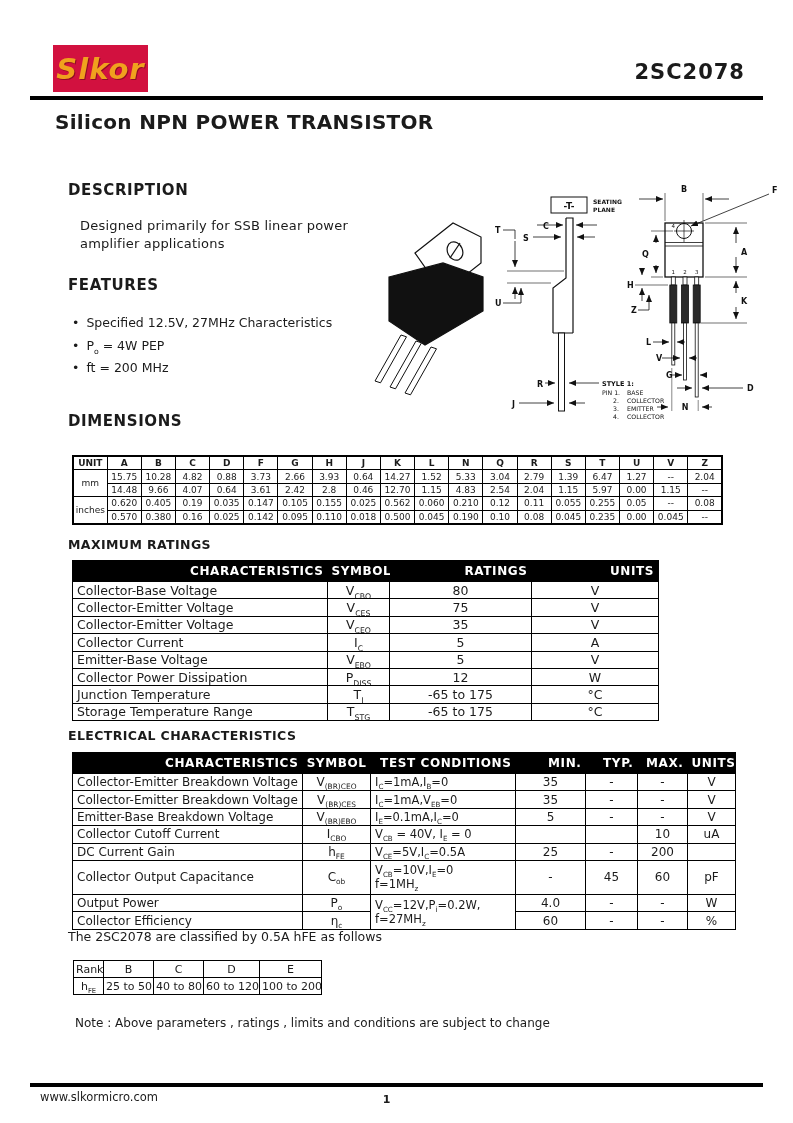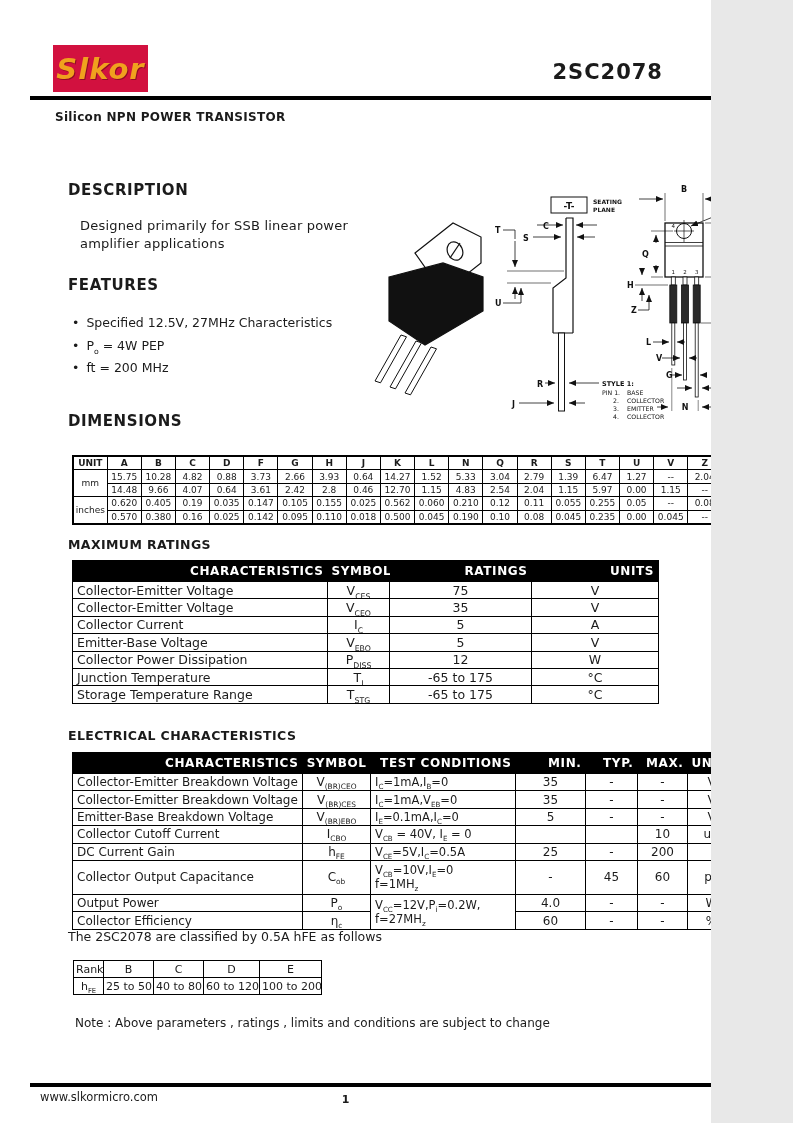--- a/index.html
+++ b/index.html
@@ -1,23 +1,23 @@
 <!DOCTYPE html>
 <html><head>
 <meta charset="utf-8">
 <style>
   html,body{margin:0;padding:0;background:#e8e8e8;}
-  .page{position:relative;width:711px;height:1123px;background:#ffffff;
+  .page{position:relative;width:793px;height:1123px;background:#ffffff;
         font-family:"DejaVu Sans","Liberation Sans",sans-serif;color:#1b1b1b;overflow:hidden;}
   .abs{position:absolute;}
   .logo{left:53px;top:45px;width:95px;height:47px;background:#d2113f;display:flex;align-items:center;justify-content:center;}
   .logo span{font-style:italic;font-weight:bold;font-size:29px;color:#f0a11e;text-shadow:1px 1px 0 #8f0d24;letter-spacing:1px;}
   .partno{right:48px;top:60px;font-size:21px;font-weight:bold;letter-spacing:1px;}
   .rule{left:30px;width:733px;height:4px;background:#000;}
-  .doc-title{left:55px;top:110px;font-size:12px;font-weight:bold;letter-spacing:.3px;}
+  .doc-title{left:55px;top:110px;font-size:20px;font-weight:bold;letter-spacing:.3px;}
   .h1{font-size:15px;font-weight:bold;letter-spacing:.6px;}
   .h2{font-size:12.5px;font-weight:bold;letter-spacing:.4px;}
   .body-text{font-size:13px;line-height:18px;letter-spacing:.2px;}
   ul.features{margin:0;padding:0;list-style:none;font-size:12.5px;}
   ul.features li{line-height:22.5px;}
   ul.features li::before{content:"•";margin-right:7px;}
   sub{font-size:62%;line-height:0;}
 
   
   table.dims{border-collapse:collapse;table-layout:fixed;width:651px;font-size:9px;}
@@ -345,20 +345,26 @@
     <thead>
       <tr>
         <th class="l">CHARACTERISTICS</th>
         <th>SYMBOL</th>
         <th>RATINGS</th>
         <th>UNITS</th>
       </tr>
     </thead>
     <tbody>
       <tr>
+          <td>Collector-Base Voltage</td>
+          <td class="c">V<sub>CBO</sub></td>
+          <td class="c">80</td>
+          <td class="c">V</td>
+        </tr>
+      <tr>
           <td>Collector-Emitter Voltage</td>
           <td class="c">V<sub>CES</sub></td>
           <td class="c">75</td>
           <td class="c">V</td>
         </tr>
       <tr>
           <td>Collector-Emitter Voltage</td>
           <td class="c">V<sub>CEO</sub></td>
           <td class="c">35</td>
           <td class="c">V</td>

